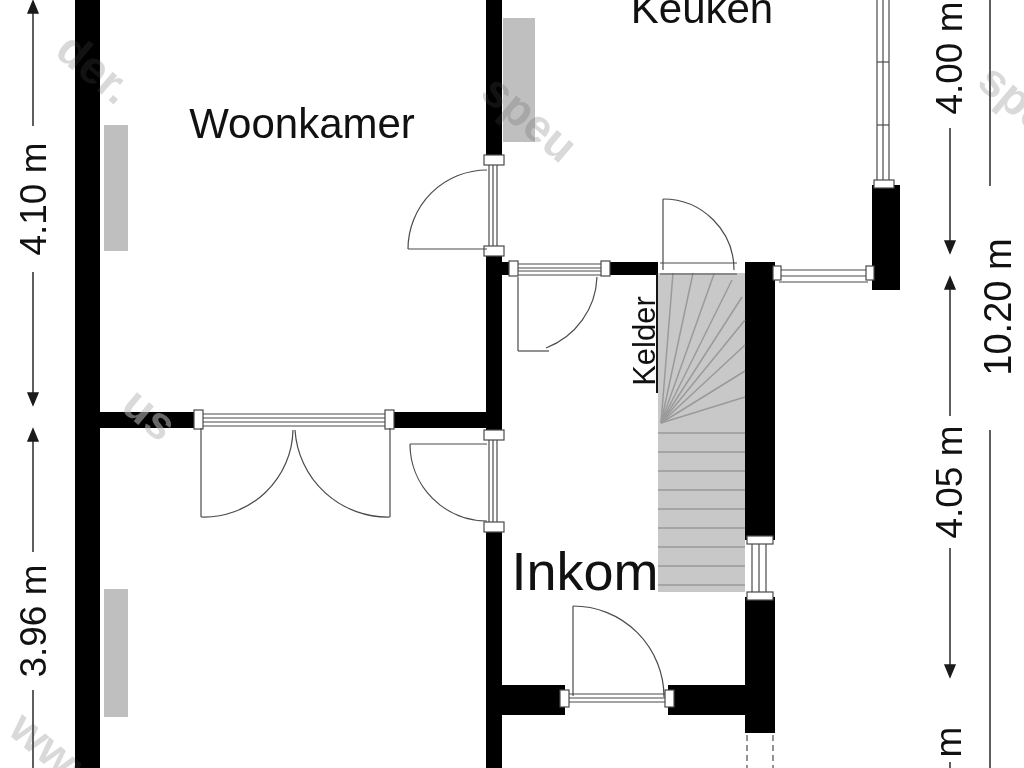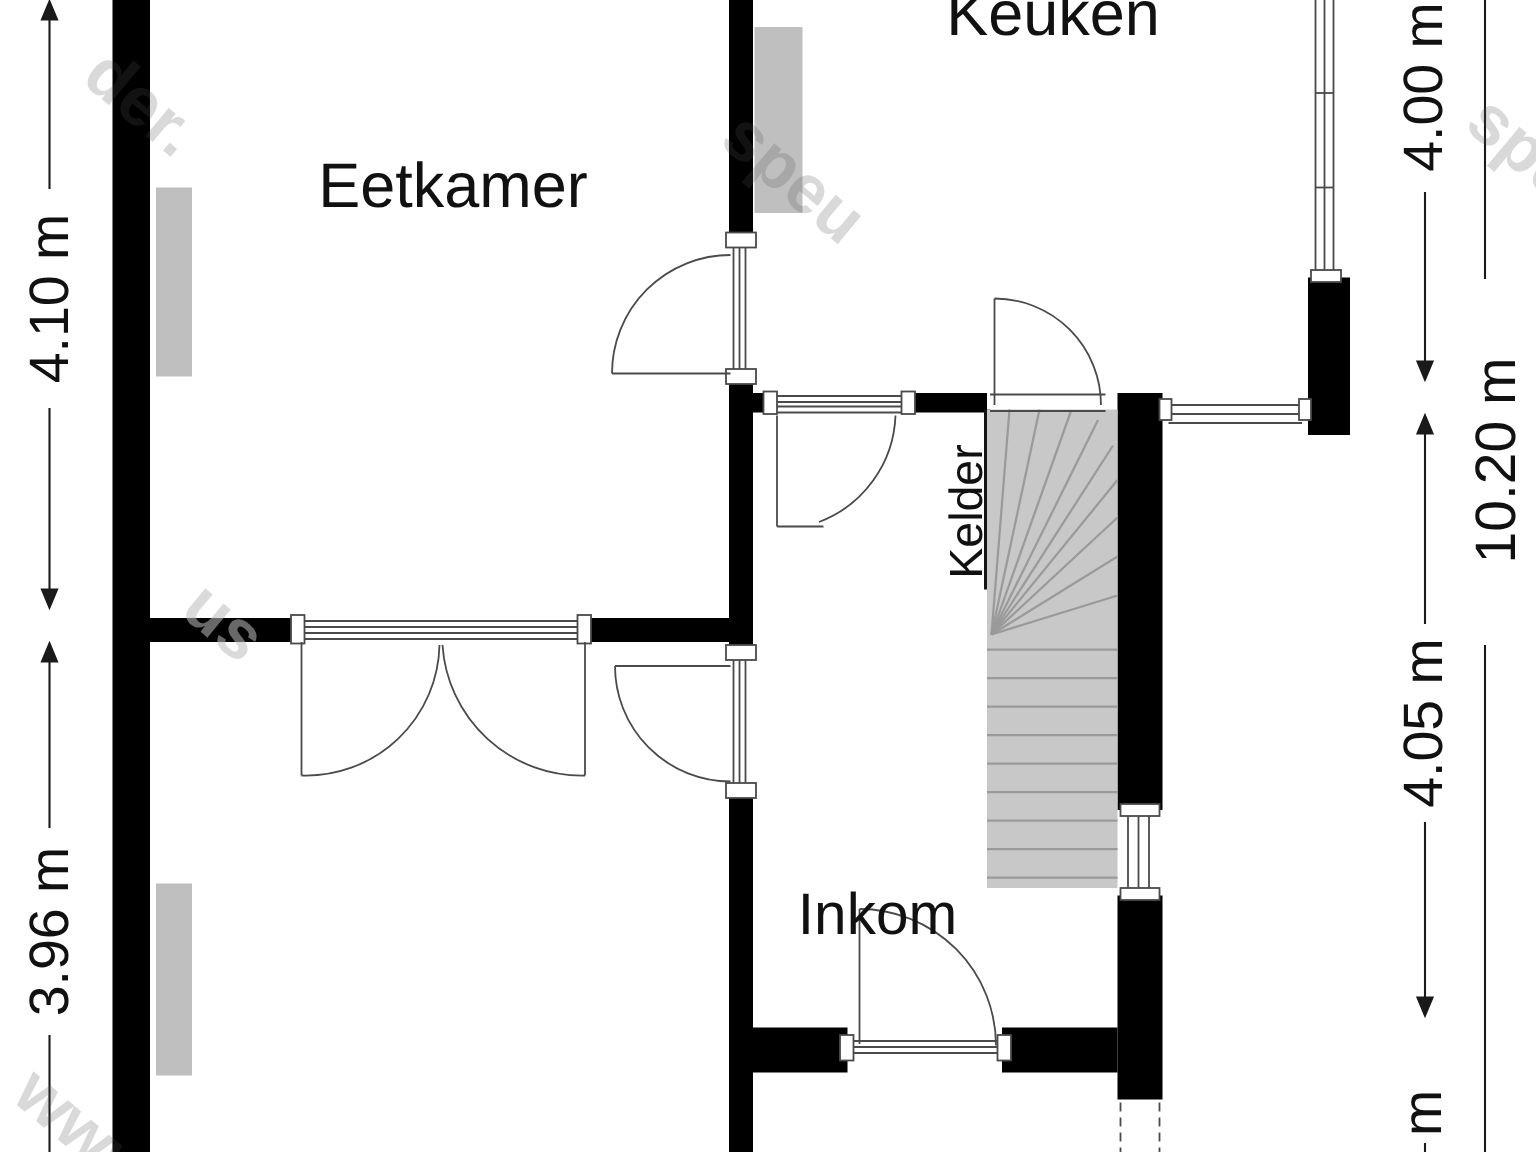--- a/index.html
+++ b/index.html
@@ -2,21 +2,21 @@
 <html><head>
 <meta charset="utf-8">
 <style>
   html,body{margin:0;padding:0;background:#e8e8e8;}
   #stage{position:relative;width:1024px;height:768px;background:#ffffff;overflow:hidden;
          font-family:"Liberation Sans", sans-serif;}
   #plan-svg{position:absolute;left:0;top:0;}
   .label{position:absolute;color:#111;white-space:nowrap;transform:translate(-50%,-50%);
          line-height:1;}
   .room{font-size:42px;}
-  .room-lg{font-size:39px;margin-top:39px;}
+  .room-lg{font-size:54px;}
   .dim{font-size:37px;transform:translate(-50%,-50%) rotate(-90deg);}
   .vert{transform:translate(-50%,-50%) rotate(-90deg);}
   .wm{position:absolute;color:#8a8a8a;opacity:.35;font-size:46px;font-weight:bold;
       white-space:nowrap;transform:translate(-50%,-50%) rotate(40deg);z-index:5;}
   .wm-dark{opacity:.22;color:#555;}
   .wm-light{opacity:.55;color:#bdbdbd;}
 </style>
 </head>
 <body>
 
@@ -180,21 +180,21 @@
       <line x1="990" y1="430" x2="990" y2="768"></line>
     </g>
   </svg>
 
   <div class="wm wm-dark" style="left:95px;  top:68px;">der.</div>
   <div class="wm wm-dark" style="left:530px; top:118px;">speu</div>
   <div class="wm wm-dark" style="left:1016px;top:98px;">spe</div>
   <div class="wm wm-light" style="left:150px; top:414px;">us</div>
   <div class="wm wm-dark" style="left:58px;  top:755px;">www</div>
 
-  <div class="label room" style="left:302px; top:124px;">Eetkamer</div>
+  <div class="label room" style="left:302px; top:124px;">Woonkamer</div>
   <div class="label room" style="left:702px; top:9px;">Keuken</div>
   <div class="label room-lg" style="left:585px; top:571px;">Inkom</div>
   <div class="label vert" style="left:644px; top:341px; font-size:31px;">Kelder</div>
 
   <div class="label dim" style="left:33px;  top:199px;">4.10 m</div>
   <div class="label dim" style="left:33px;  top:621px;">3.96 m</div>
   <div class="label dim" style="left:949px; top:58px;">4.00 m</div>
   <div class="label dim" style="left:949px; top:482px;">4.05 m</div>
   <div class="label dim" style="left:948px; top:742px;">m</div>
   <div class="label dim" style="left:998px; top:307px; font-size:38px;">10.20 m</div>

